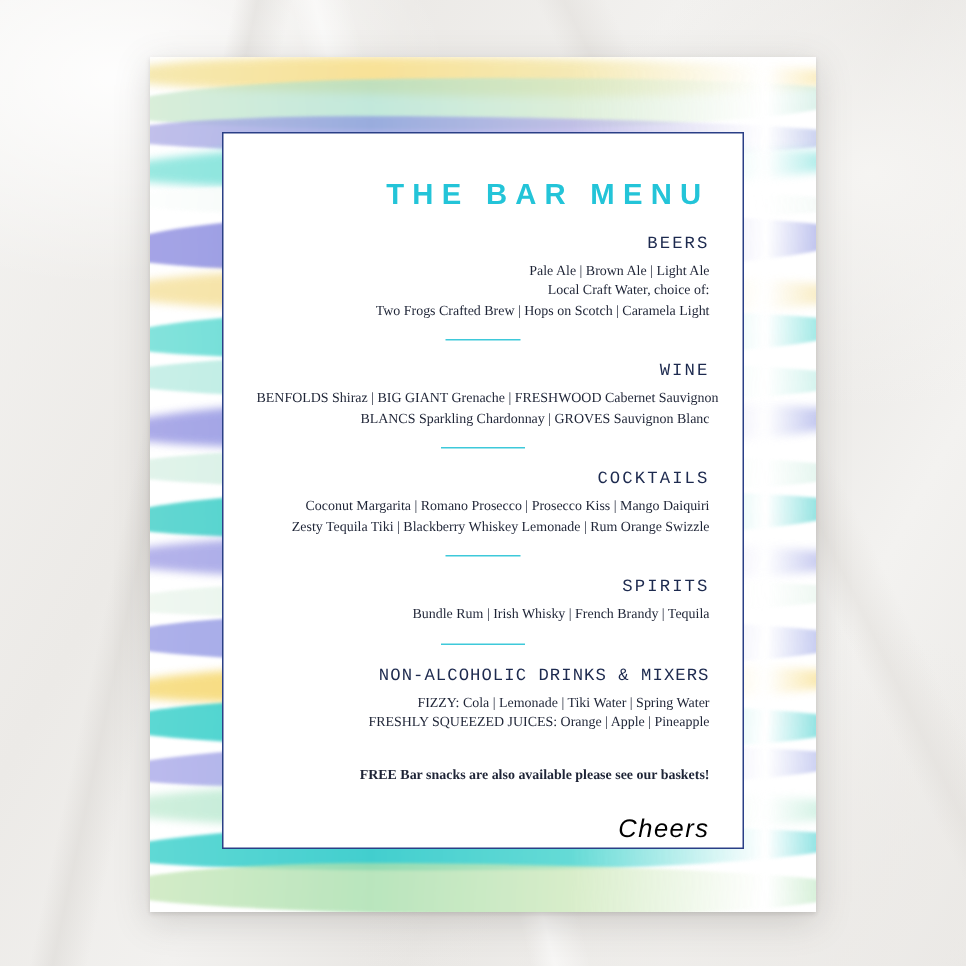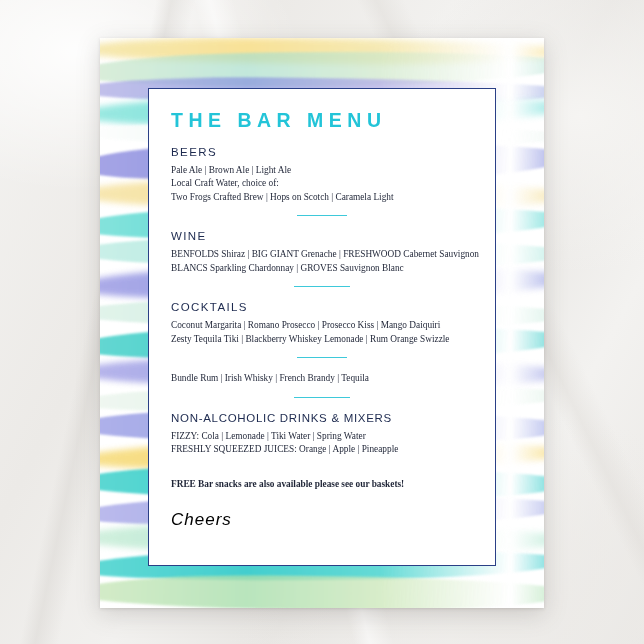--- a/index.html
+++ b/index.html
@@ -60,39 +60,39 @@
     position: absolute;
     left: 48px;
     top: 50px;
     width: 348px;
     height: 478px;
     background: #ffffff;
     border: 1.5px solid #2a3f86;
     box-sizing: border-box;
   }
   #panel-pad {
-    padding: 16px 22px 18px 22px;
+    padding: 26px 22px 18px 22px;
     height: 100%;
     box-sizing: border-box;
-    text-align: left;
+    text-align: right;
   }
 
   #menu-title {
     font-family: "Liberation Sans", sans-serif;
     font-size: 19.5px;
     letter-spacing: 5.5px;
     color: #23c4d8;
     font-weight: 700;
     margin: 4px 0 0 0;
     white-space: nowrap;
   }
 
   .section { margin-top: 14px; }
   .section-head {
-    font-family: Liberation Sans, sans-serif;
+    font-family: Liberation Mono, monospace;
     font-size: 11.5px;
     letter-spacing: 1.4px;
     color: #1d2a4f;
     margin: 0 0 6px 0;
     font-weight: 400;
   }
   .section-head.big {
     font-size: 11.5px;
     letter-spacing: 0.7px;
   }
@@ -175,20 +175,21 @@
             <div class="line">BLANCS Sparkling Chardonnay | GROVES Sauvignon Blanc</div>
           </div>
           <div class="rule"></div>
           <div class="section">
             <div class="section-head">COCKTAILS</div>
             <div class="line">Coconut Margarita  |  Romano Prosecco  |  Prosecco Kiss  |  Mango Daiquiri</div>
             <div class="line">Zesty Tequila Tiki  |  Blackberry Whiskey Lemonade  |  Rum Orange Swizzle</div>
           </div>
           <div class="rule thin"></div>
           <div class="section">
+            <div class="section-head">SPIRITS</div>
             <div class="line">Bundle Rum | Irish Whisky | French Brandy | Tequila</div>
           </div>
           <div class="rule"></div>
           <div class="section">
             <div class="section-head big">NON-ALCOHOLIC DRINKS &amp; MIXERS</div>
             <div class="line">FIZZY: Cola | Lemonade | Tiki Water | Spring Water</div>
             <div class="line">FRESHLY SQUEEZED JUICES: Orange | Apple | Pineapple</div>
           </div>
         </div>
       <div id="snacks">FREE Bar snacks are also available please see our baskets!</div>

